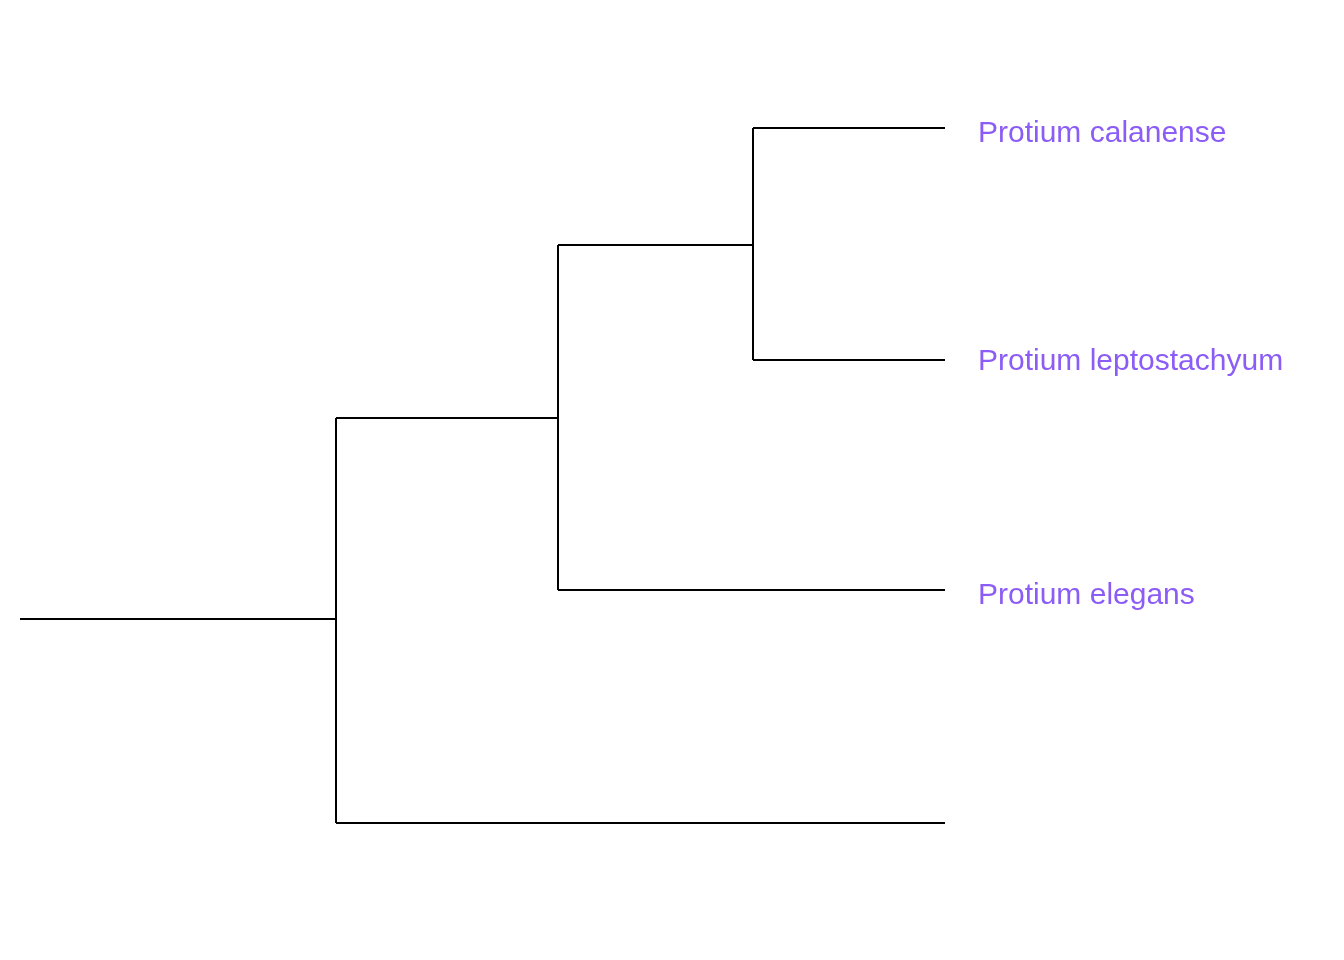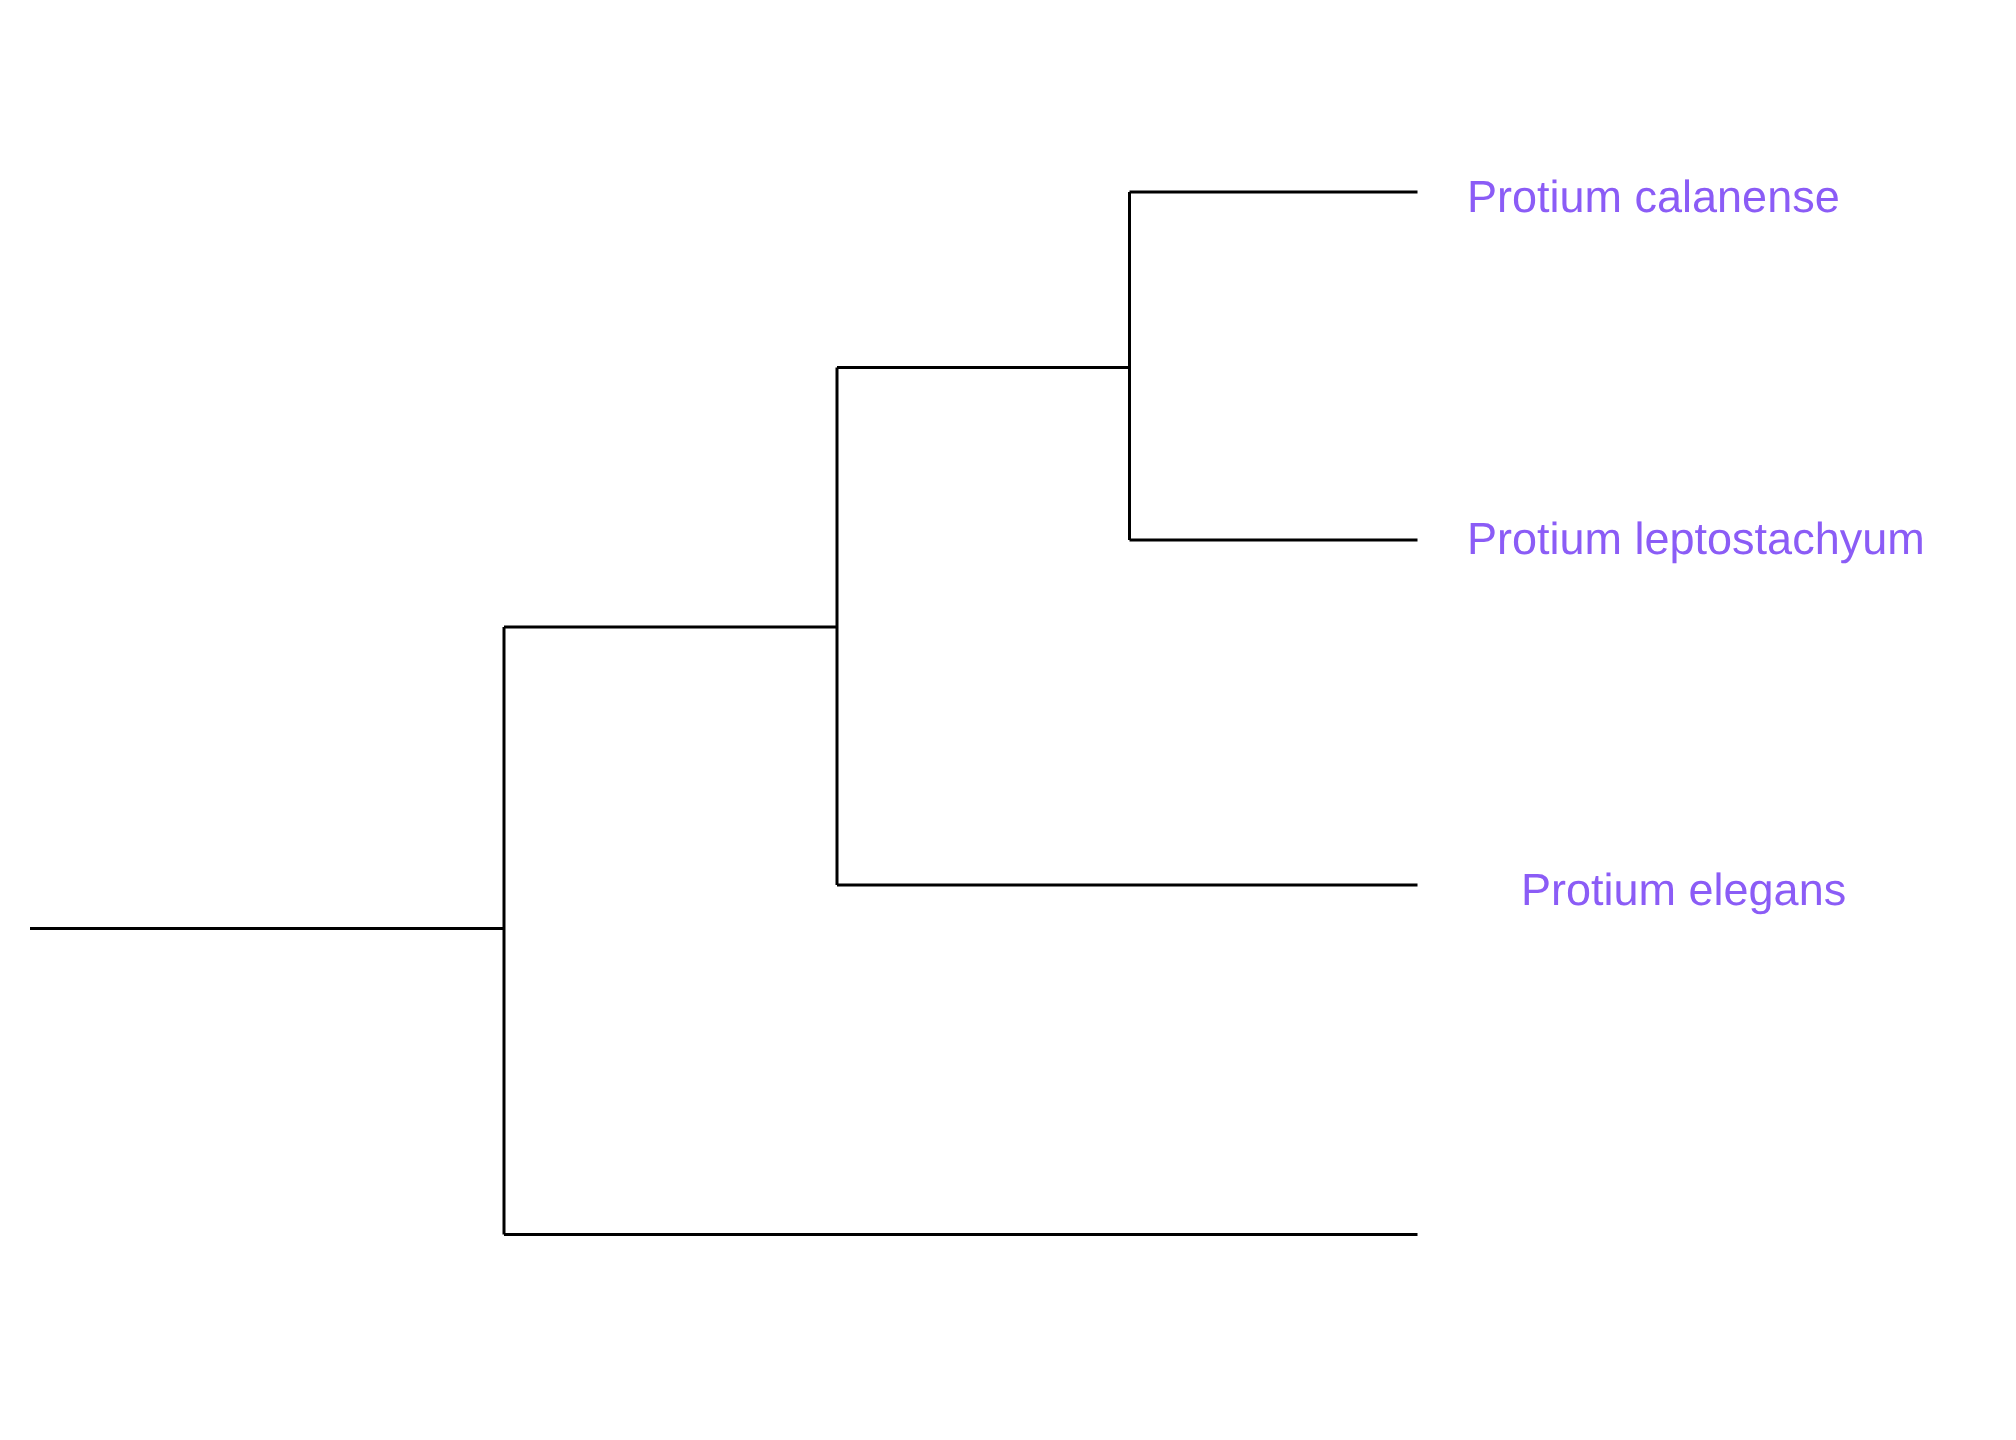--- a/index.html
+++ b/index.html
@@ -58,16 +58,16 @@
         <line x1="753" y1="360" x2="945" y2="360" stroke="#000000" stroke-width="2"></line>
         <line x1="558" y1="590" x2="945" y2="590" stroke="#000000" stroke-width="2"></line>
         <line x1="336" y1="823" x2="945" y2="823" stroke="#000000" stroke-width="2"></line>
       </g>
   </svg>
 
   <div class="tip-label" style="left:978px; top:132px;">Protium calanense</div>
 
   <div class="tip-label" style="left:978px; top:360px;">Protium leptostachyum</div>
 
-  <div class="tip-label" style="left:978px; top:594px;margin-left:36px;">Protium elegans</div>
+  <div class="tip-label" style="left:978px; top:594px;">Protium elegans</div>
 
 
 </div>
 
 </body></html>

